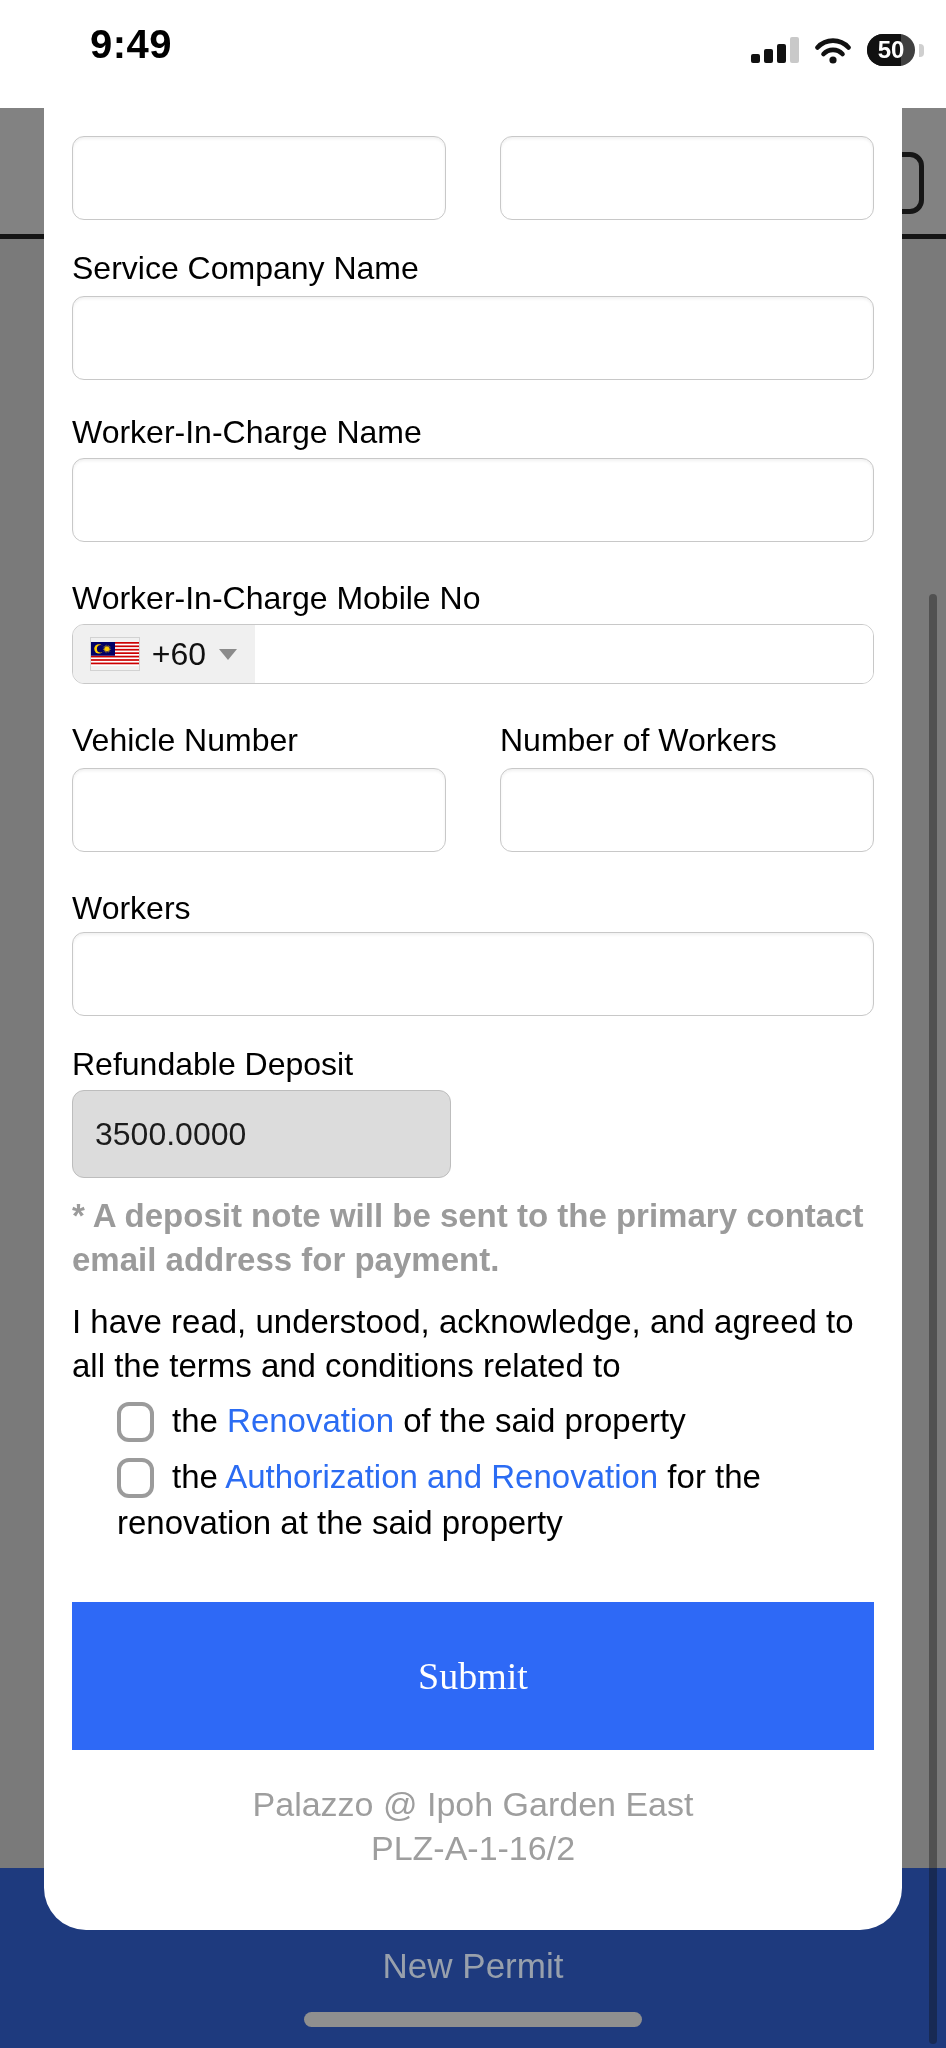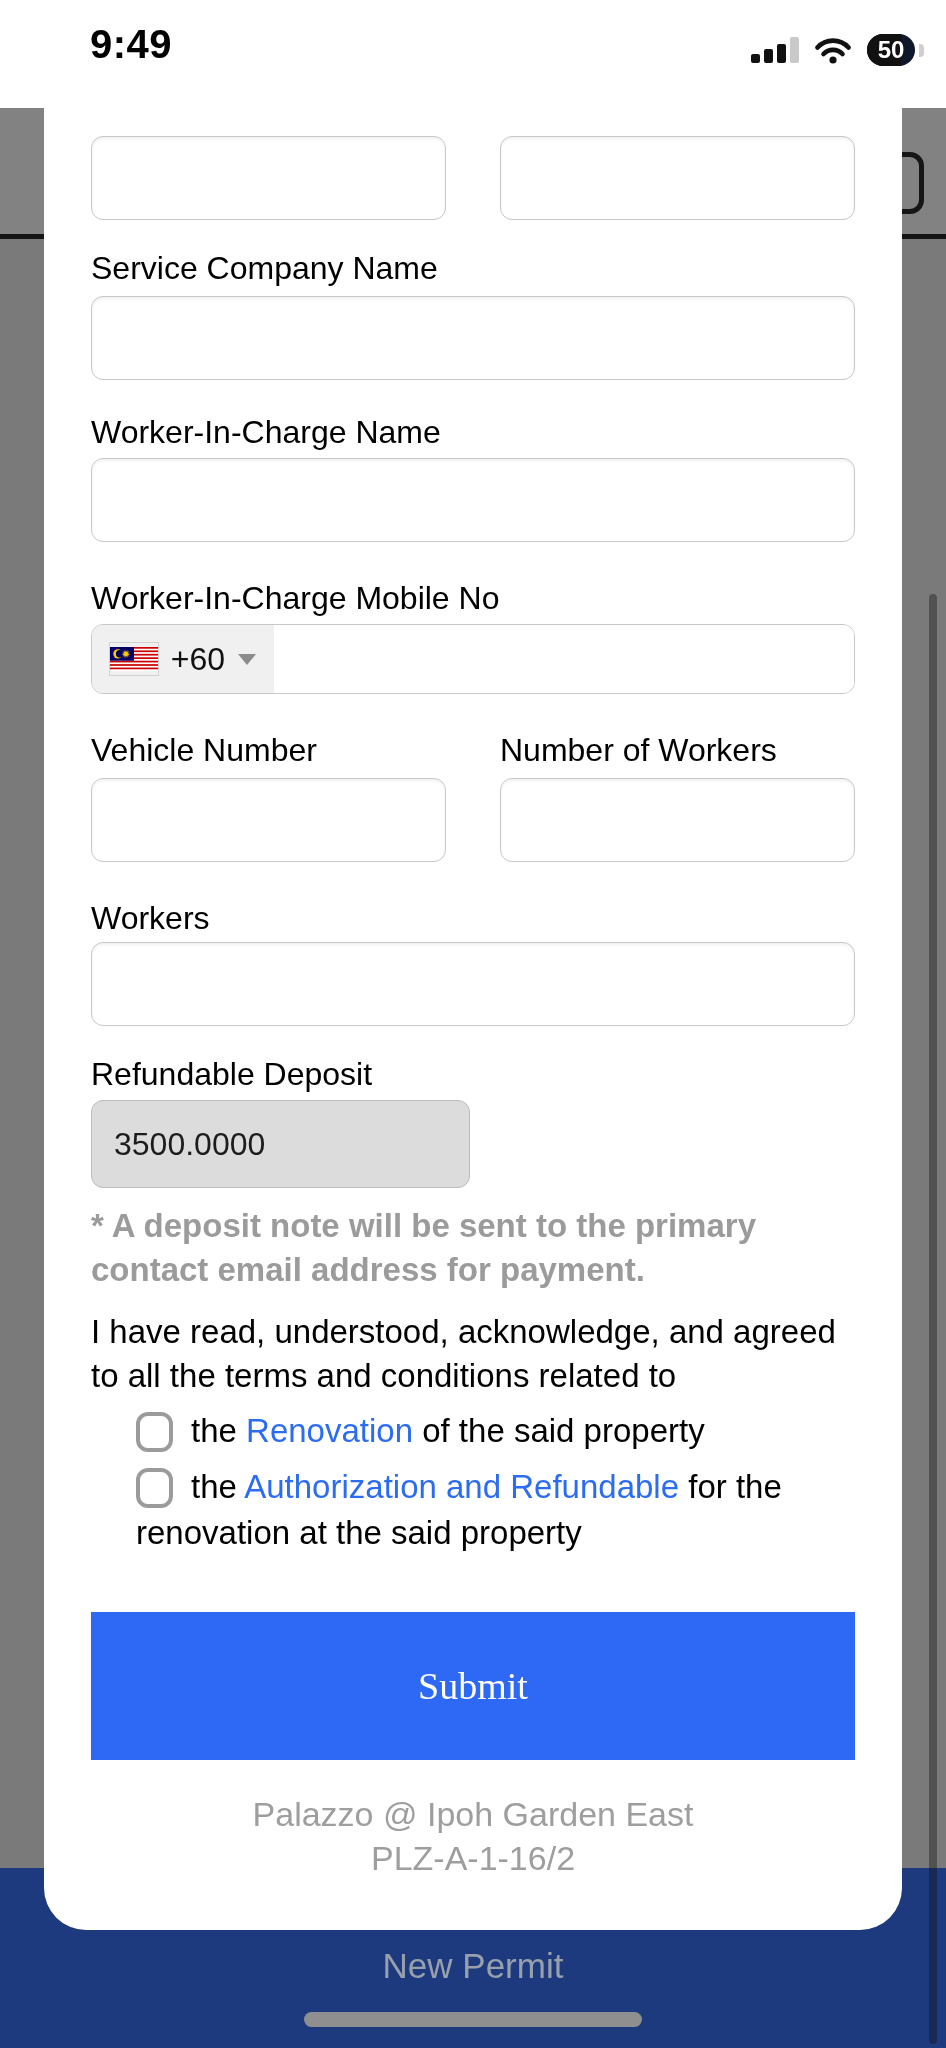--- a/index.html
+++ b/index.html
@@ -19,45 +19,45 @@
                 background:rgba(15,15,15,.38);z-index:6;}
 
   
   .statusbar{position:absolute;left:16px;top:0;width:946px;height:108px;z-index:30;}
   .time{position:absolute;left:74px;top:22px;font-size:40px;font-weight:bold;letter-spacing:.5px;}
   .sb-icons{position:absolute;right:38px;top:30px;display:flex;align-items:center;gap:16px;height:40px;}
   .signal{display:flex;align-items:flex-end;gap:4px;height:26px;}
   .signal i{display:block;width:9px;border-radius:2px;background:#111;}
   .signal i:nth-child(1){height:9px}.signal i:nth-child(2){height:14px}
   .signal i:nth-child(3){height:19px}.signal i:nth-child(4){height:26px;background:#c9c9c9}
-  .battery{position:relative;width:48px;height:32px;background:#0f172a;border-radius:16px;overflow:hidden;}
+  .battery{position:relative;width:48px;height:32px;background:#404040;border-radius:16px;overflow:hidden;}
   .battery .fill{position:absolute;left:0;top:0;bottom:0;width:34px;background:#111;}
   .battery .pct{position:absolute;inset:0;display:flex;align-items:center;justify-content:center;
                 color:#fff;font-size:24px;font-weight:bold;}
   .bat-cap{width:5px;height:13px;background:#cfcfcf;border-radius:0 4px 4px 0;margin-left:-12px;}
 
   
   .sheet{position:absolute;left:44px;top:0;width:858px;height:1930px;background:#fff;
          border-radius:0 0 42px 42px;z-index:10;}
-  .content{padding:0 47px;}
+  .content{padding:0 28px;}
 
   .row2{display:grid;grid-template-columns:1fr 1fr;column-gap:54px;}
   .row1{margin-top:136px;}
 
   .field-label{font-size:32px;line-height:40px;color:#000;}
   .tb{appearance:none;-webkit-appearance:none;outline:none;width:100%;height:84px;box-sizing:border-box;
       border:1.5px solid #c8c8c8;border-radius:12px;background:#fff;font-size:32px;padding:0 20px;
       box-shadow:inset 0 2px 3px rgba(0,0,0,.06);font-family:inherit;}
 
   .lbl-scn{margin-top:28px;}
   .inp-scn{margin-top:8px;}
   .lbl-wicn{margin-top:32px;}
   .inp-wicn{margin-top:6px;}
   .lbl-mob{margin-top:36px;}
-  .phone{margin-top:6px;display:flex;align-items:center;height:70px;box-sizing:border-box;
+  .phone{margin-top:6px;display:flex;align-items:center;height:60px;box-sizing:border-box;
          border:1.5px solid #c8c8c8;border-radius:12px;overflow:hidden;
          box-shadow:inset 0 2px 3px rgba(0,0,0,.06);}
   .phone-prefix{width:182px;height:100%;background:#f0f0f0;display:flex;align-items:center;
                 justify-content:center;gap:13px;cursor:pointer;flex:0 0 auto;}
   .flag{width:48px;height:32px;display:block;box-shadow:0 0 0 1px rgba(0,0,0,.12);}
   .dial{font-size:32px;color:#111;}
   .caret{width:0;height:0;border-left:9px solid transparent;border-right:9px solid transparent;
          border-top:11px solid #8b8b8b;}
   .phone-input{flex:1;border:none;outline:none;height:100%;font-size:32px;padding:0 20px;background:#fff;font-family:inherit;}
 
@@ -176,21 +176,21 @@
       <div class="dep-box">3500.0000</div>
       <div class="dep-note">* A deposit note will be sent to the primary contact email address for payment.</div>
 
       <div class="agree-intro">I have read, understood, acknowledge, and agreed to all the terms and conditions related to</div>
 
       <div class="chk-row">
         <span class="chk"></span><span>the </span><span class="lnk">Renovation</span><span> of the said property</span>
       </div>
 
       <div class="chk-row">
-        <span class="chk"></span><span>the </span><span class="lnk">Authorization and Refundable</span><span> for the renovation at the said property</span>
+        <span class="chk"></span><span>the </span><span class="lnk">Authorization and Renovation</span><span> for the renovation at the said property</span>
       </div>
 
       <button class="submit">Submit</button>
 
       <div class="footer">
         <div>Palazzo @ Ipoh Garden East</div>
         <div>PLZ-A-1-16/2</div>
       </div>
 
     </div>

